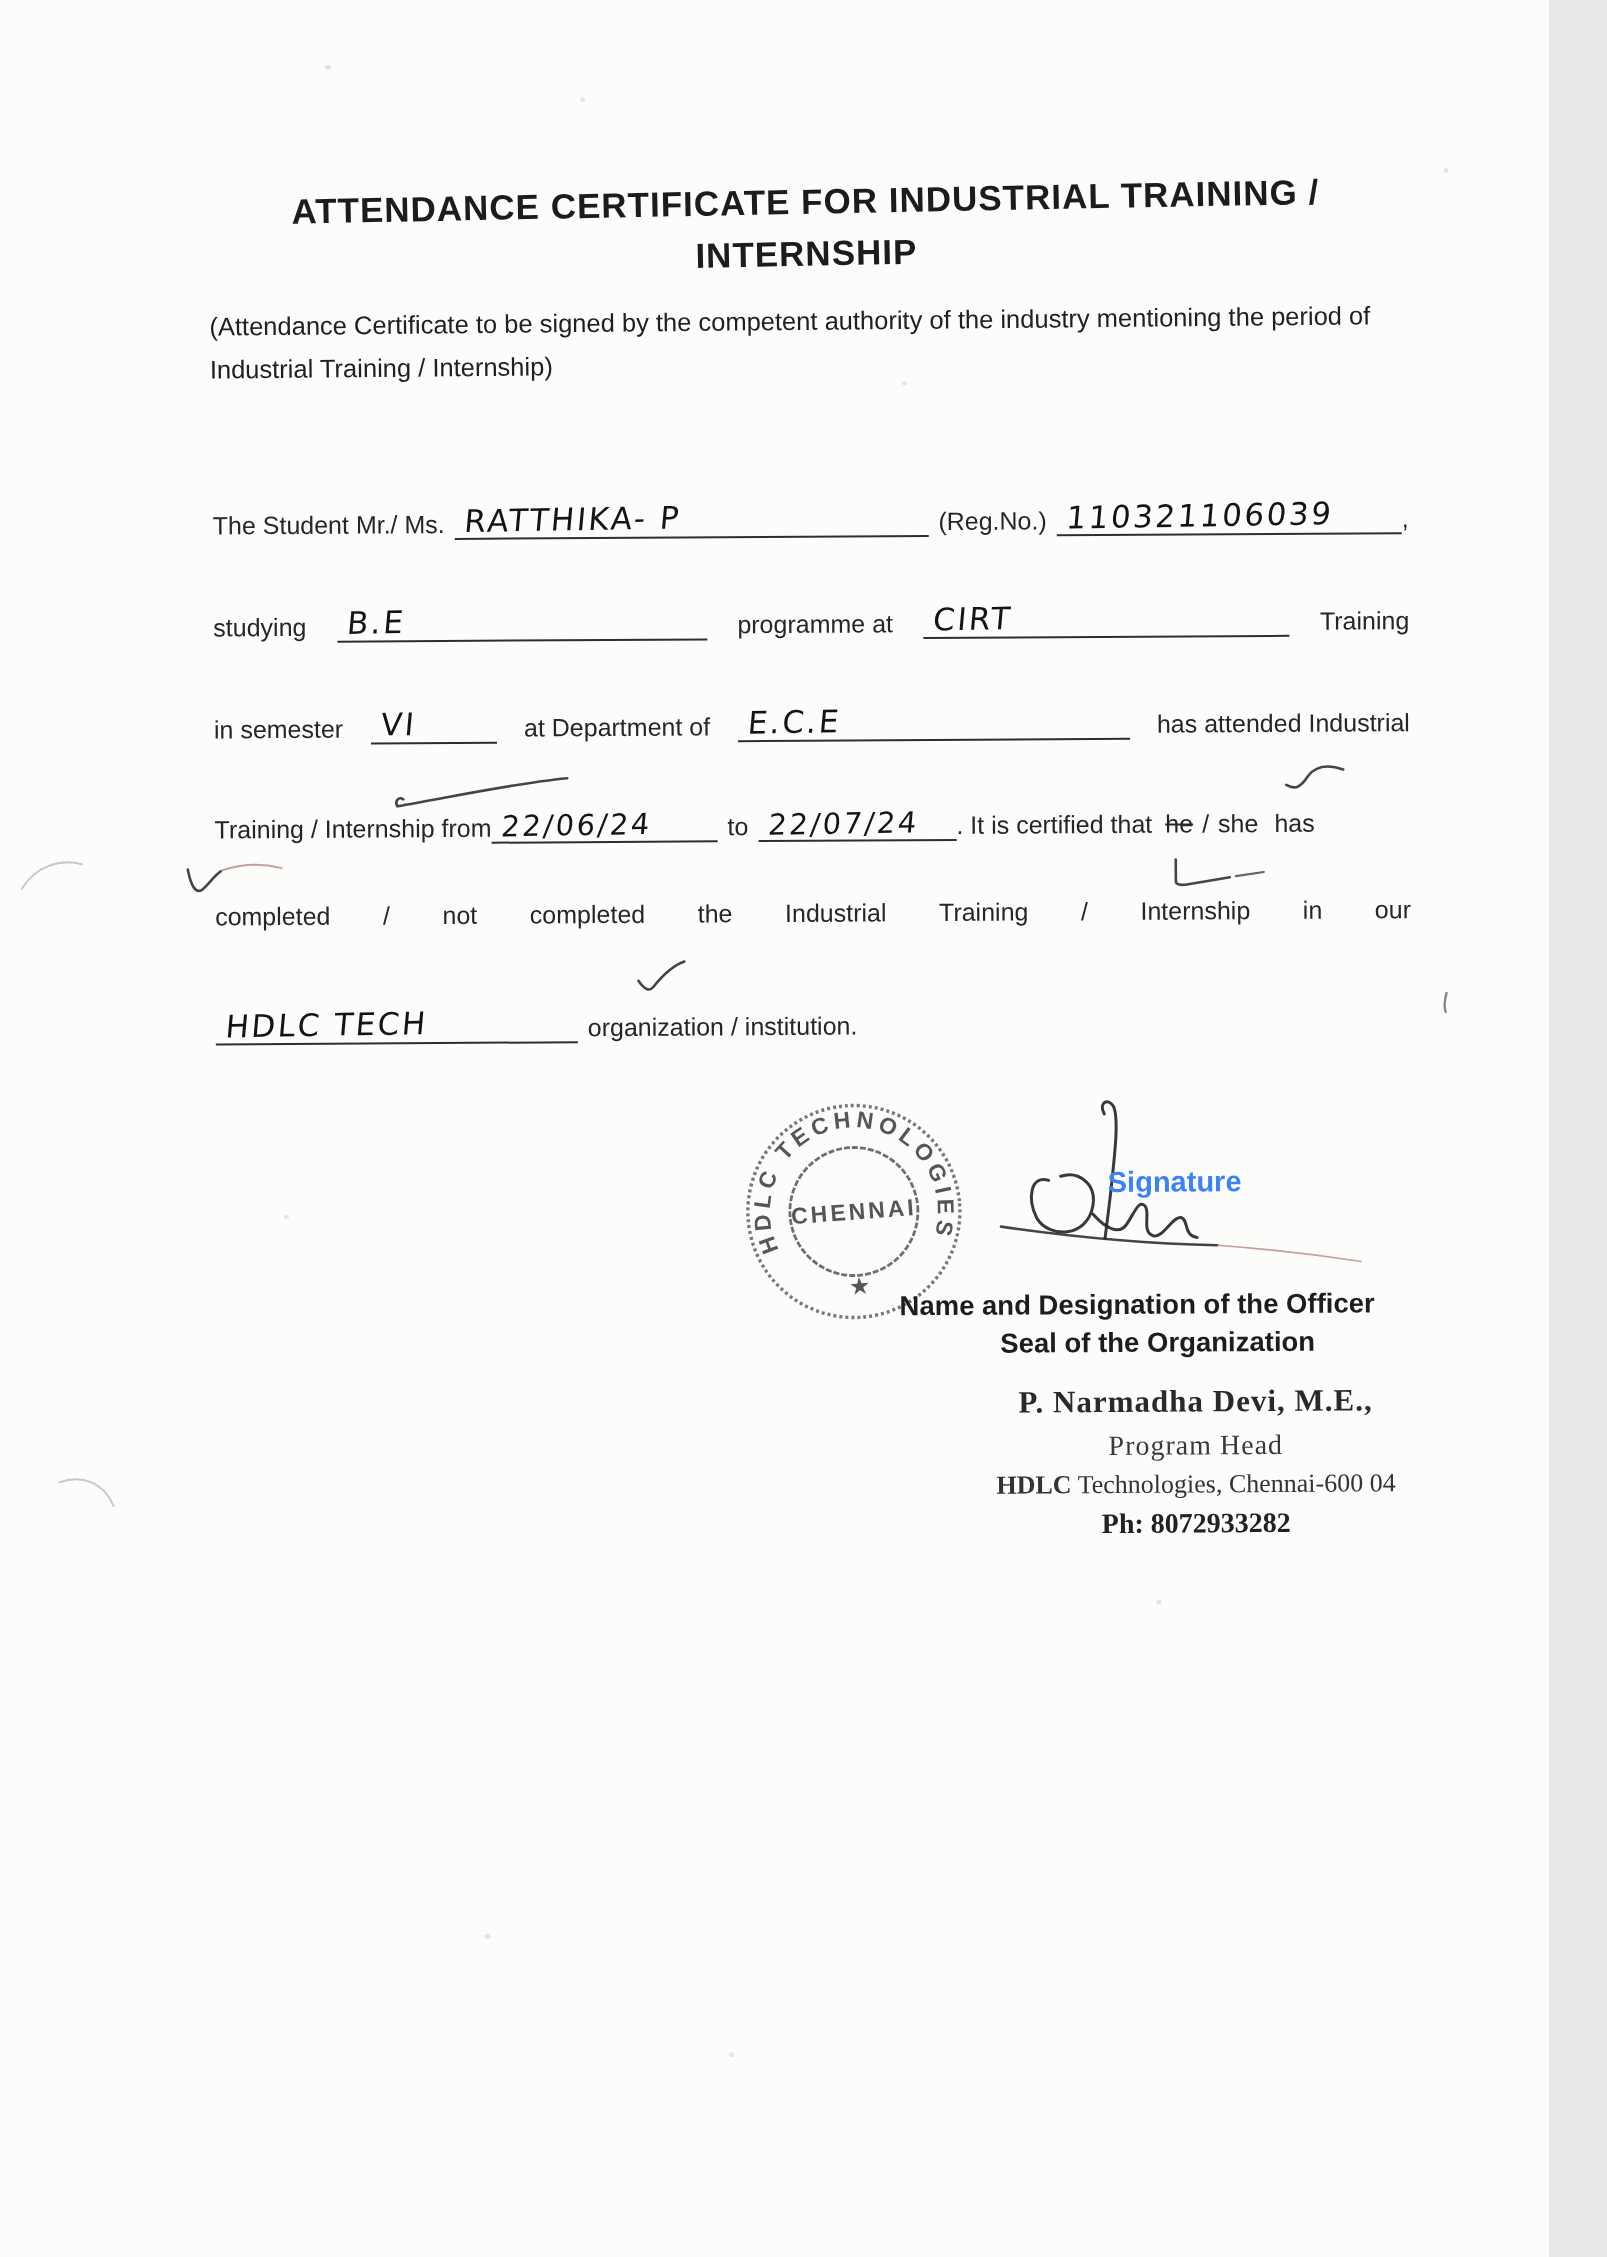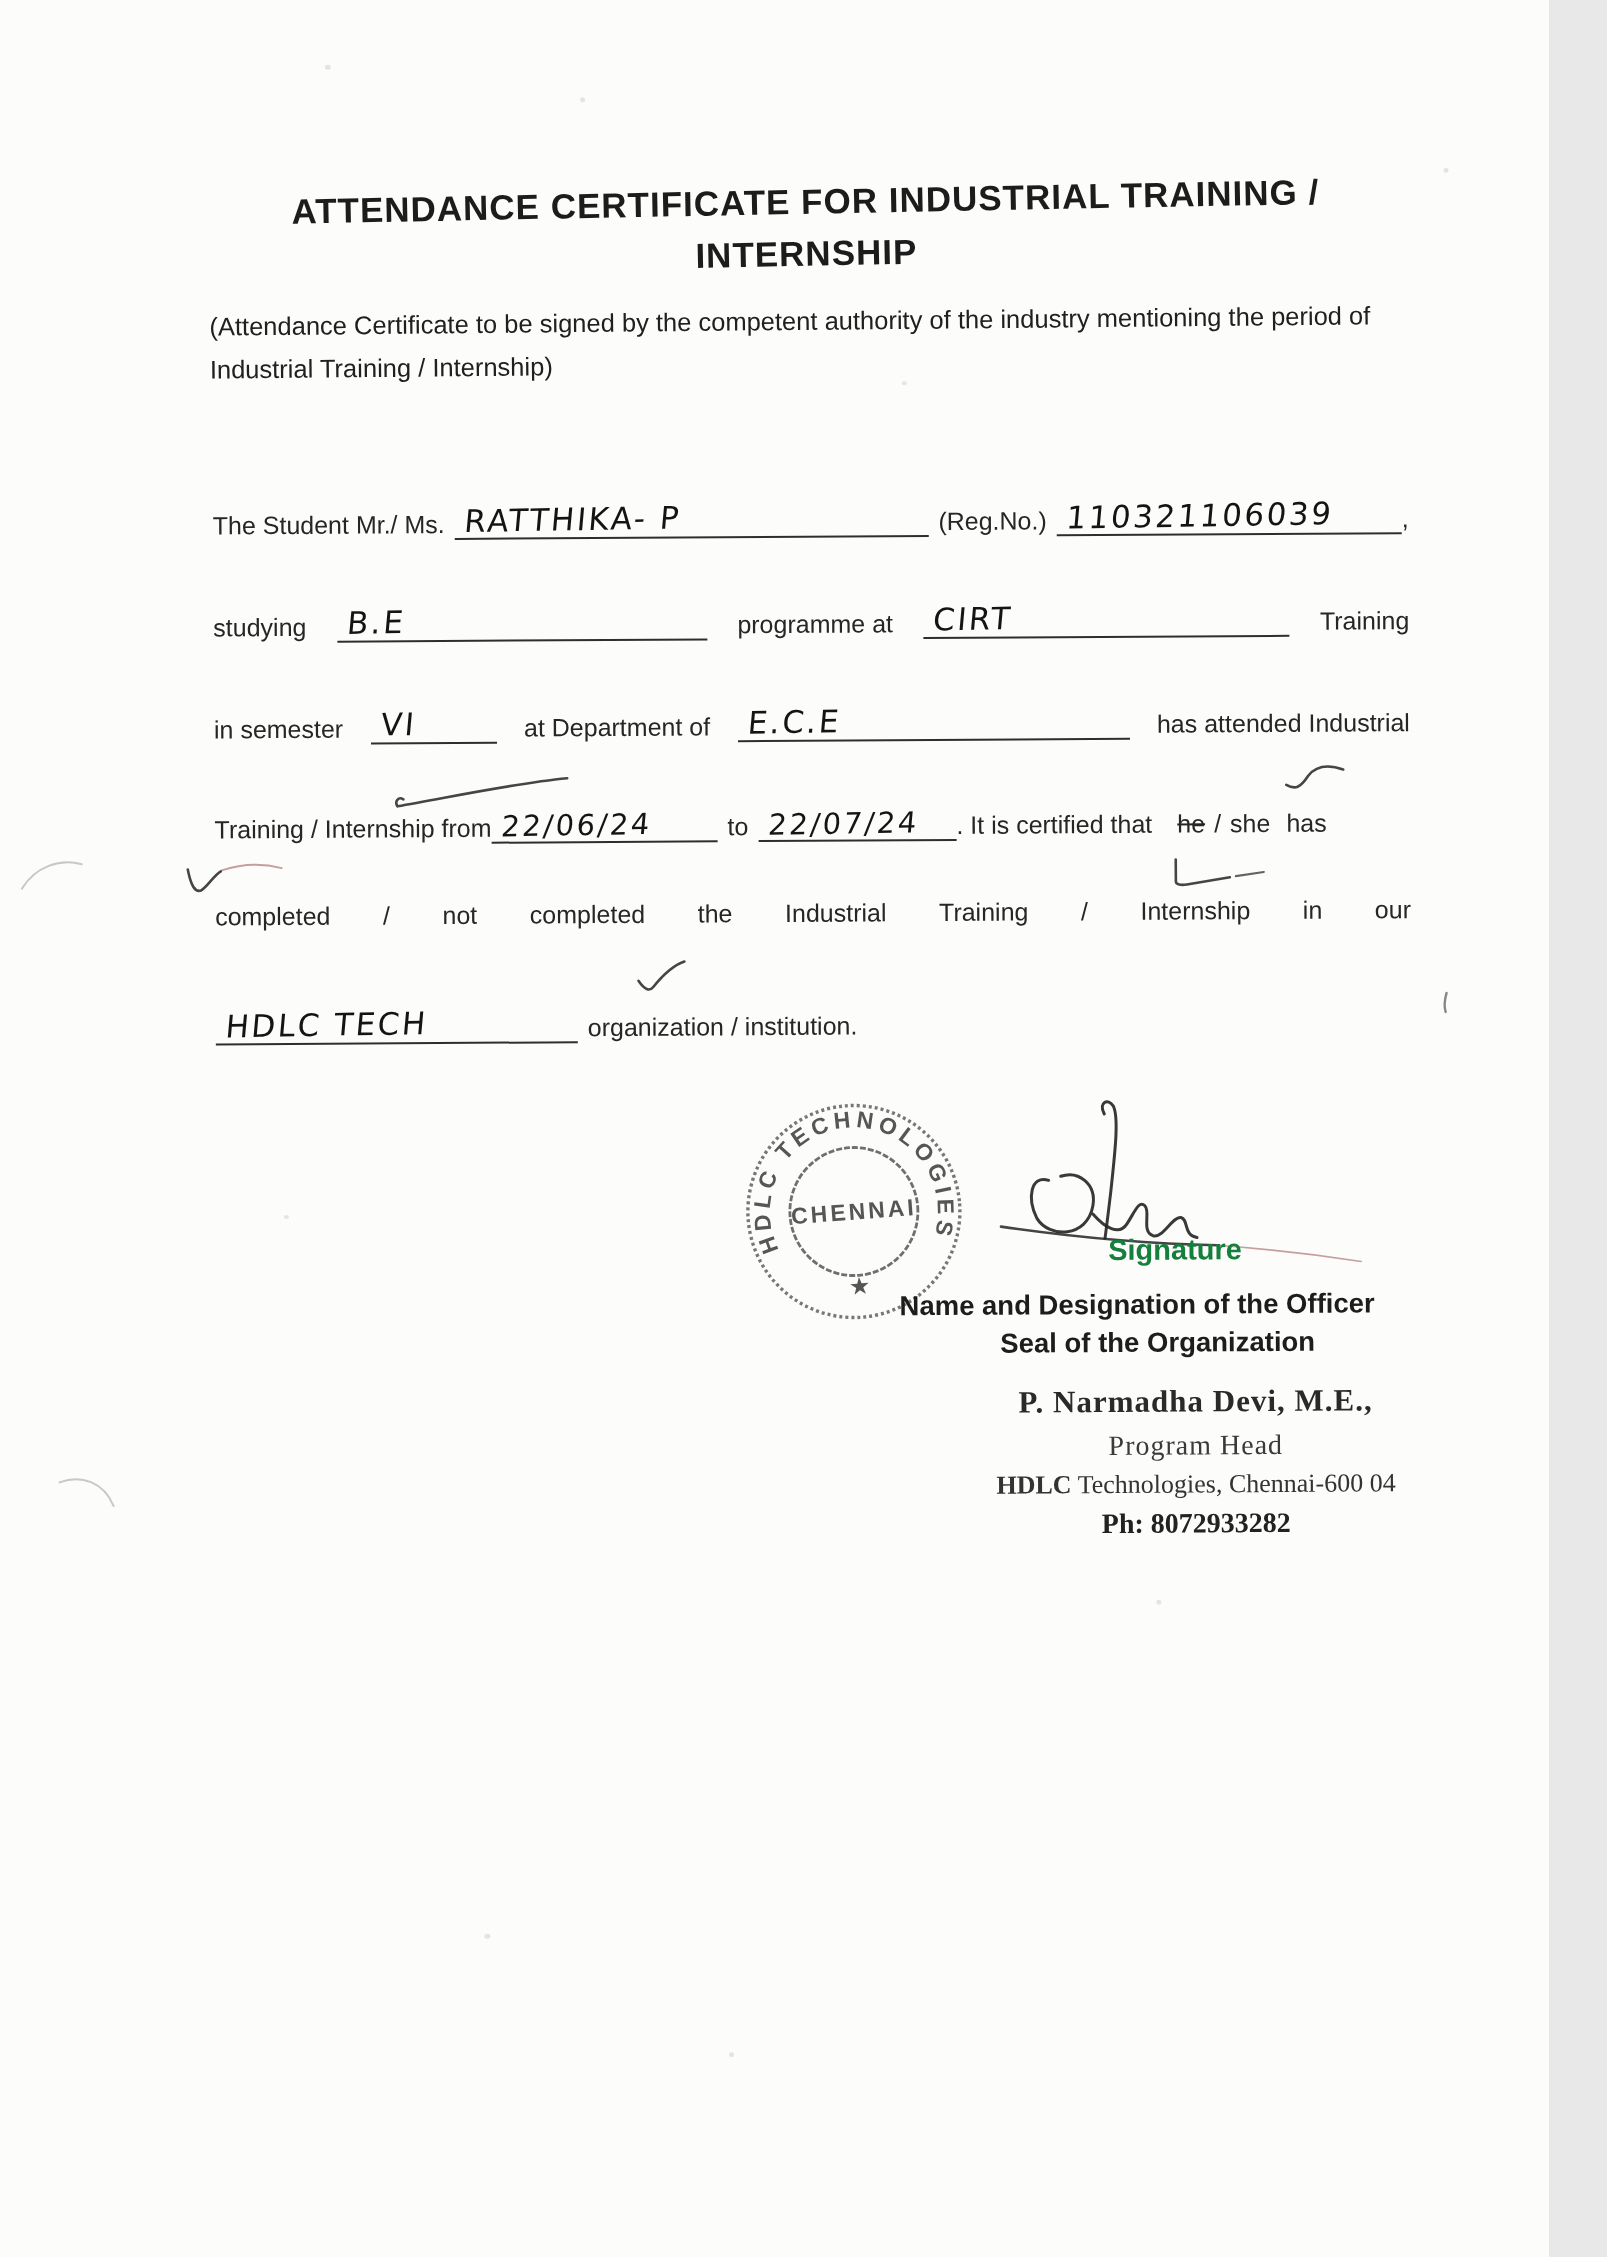--- a/index.html
+++ b/index.html
@@ -47,21 +47,21 @@
 
   
   .mark{position:absolute; pointer-events:none;}
   .speck{position:absolute; background:rgba(60,60,60,.12); border-radius:50%;}
 
   
   .stamp{position:absolute; left:731px; top:1091px; transform:rotate(-4deg); opacity:.85;}
 
   
   .sig-svg{position:absolute; left:985px; top:1098px;}
-  .sig-label{position:absolute; left:1106px; top:1236px; font-weight:bold; font-size:29px; color:#15803d;}
+  .sig-label{position:absolute; left:1106px; top:1168px; font-weight:bold; font-size:29px; color:#3b82f6;}
   .name-desig{position:absolute; left:897px; top:1291px; width:515px; font-weight:bold; font-size:27.5px; color:#1d1d1d;}
   .seal-label{position:absolute; left:975px; top:1329px; width:360px; text-align:center; font-weight:bold; font-size:27.5px; color:#1d1d1d;}
 
   
   .officer{position:absolute; left:975px; top:1386px; width:435px; text-align:center;
     font-family:"Liberation Serif", serif; color:#2a2a2a;}
   .off-name{font-size:31px; font-weight:bold; letter-spacing:1px; margin-bottom:10px;}
   .off-title{font-size:28px; color:#3a3a3a; margin-bottom:8px; letter-spacing:1px;}
   .off-org{font-size:26px; color:#333; margin-bottom:8px;}
   .off-org b{font-weight:bold;margin-top:25px;}
@@ -119,21 +119,21 @@
     <div class="row" style="top:796px;">
       <span class="lbl">Training / Internship from</span>
       <span class="blank" style="width:226px;">
         <span class="hw small">22/06/24</span>
       </span>
       <span class="lbl gap-l gap-r">to</span>
       <span class="blank" style="width:198px;">
         <span class="hw small">22/07/24</span>
       </span>
       <span class="lbl">. It is certified that</span>
-      <span class="lbl strike" style="margin-left:25px;">he</span>
+      <span class="lbl strike" style="margin-left:13px;">he</span>
       <span class="lbl" style="margin-left:9px;">/</span>
       <span class="lbl" style="margin-left:9px;">she</span>
       <span class="lbl" style="margin-left:16px;">has</span>
     </div>
 
     <div class="row justify" style="top:898px;">
       <span>completed</span>
       <span>/</span>
       <span>not</span>
       <span>completed</span>

